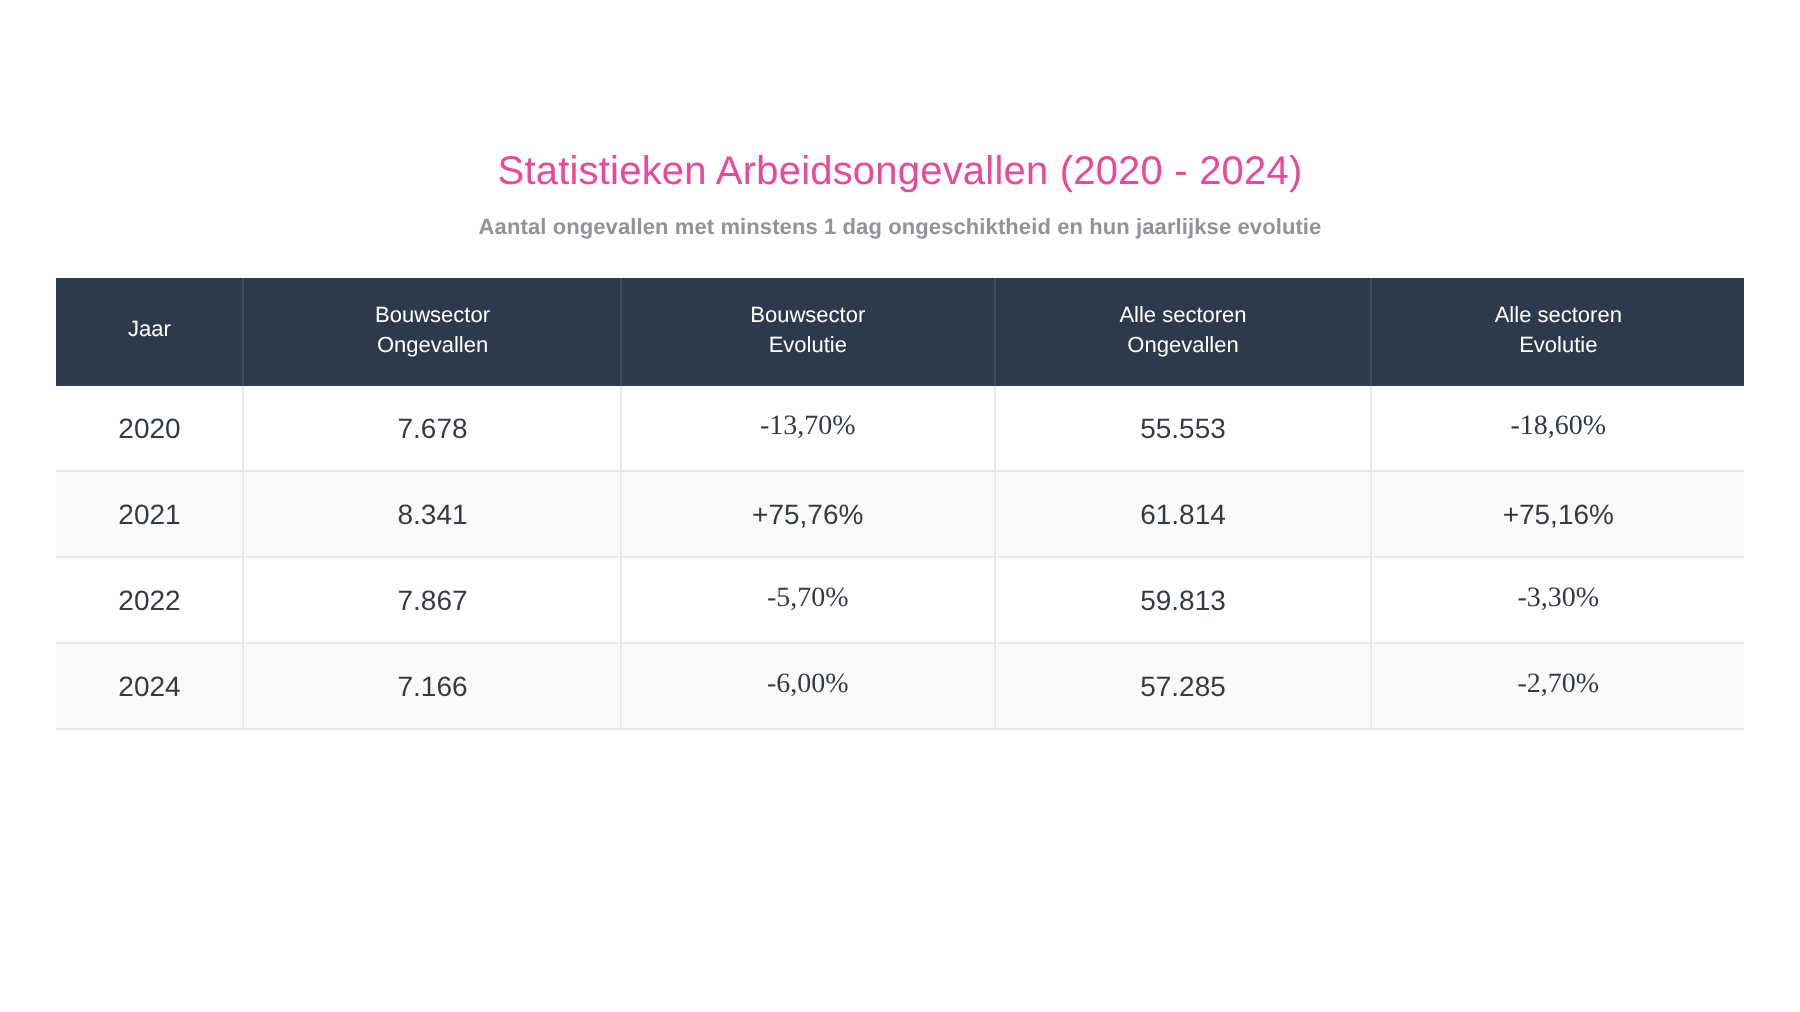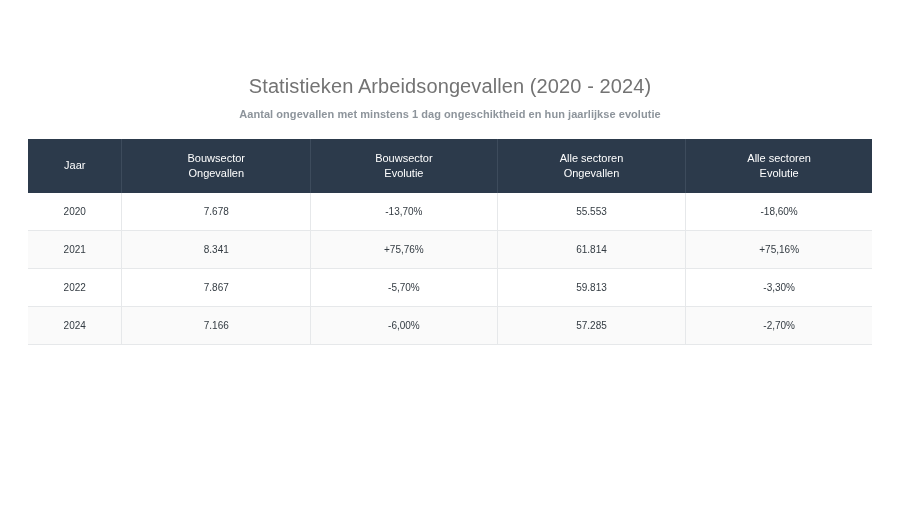--- a/index.html
+++ b/index.html
@@ -17,21 +17,21 @@
   .page {
     width: 900px;
     height: 506px;
     position: relative;
     box-sizing: border-box;
   }
   .title {
     text-align: center;
     font-size: 20px;
     font-weight: 400;
-    color: #737373;
+    color: #ec4899;
     margin: 0;
     padding-top: 75px;
     letter-spacing: 0.1px;
   }
   .subtitle {
     text-align: center;
     font-size: 11px;
     font-weight: 700;
     color: #8d949b;
     margin: 10px 0 0 0;
@@ -68,40 +68,41 @@
   }
   table.stats th.col-bouw-acc,
   table.stats th.col-all-acc {
     width: 22.5%;
   }
   table.stats th.col-bouw-evo,
   table.stats th.col-all-evo {
     width: 22.25%;
   }
   table.stats tbody td {
-    font-size: 10px;
+    font-size: 14px;
     color: #333b42;
     text-align: center;
     padding: 13px 6px;
     border-bottom: 1px solid #e6e8ea;
     border-right: 1px solid #e6e8ea;
     background: #ffffff;
     vertical-align: middle;
   }
   table.stats tbody td:last-child {
     border-right: none;
   }
   table.stats tbody tr:nth-child(even) td {
     background: #fafafa;
   }
   .hdr-line {
     display: block;
   }
   .neg {
     color: #d24a3d;
+    font-family: Liberation Serif, serif;
   }
   .pos {
     color: #1f9e5a;
   }
 </style>
 </head>
 <body>
 
 <div class="page">
 

